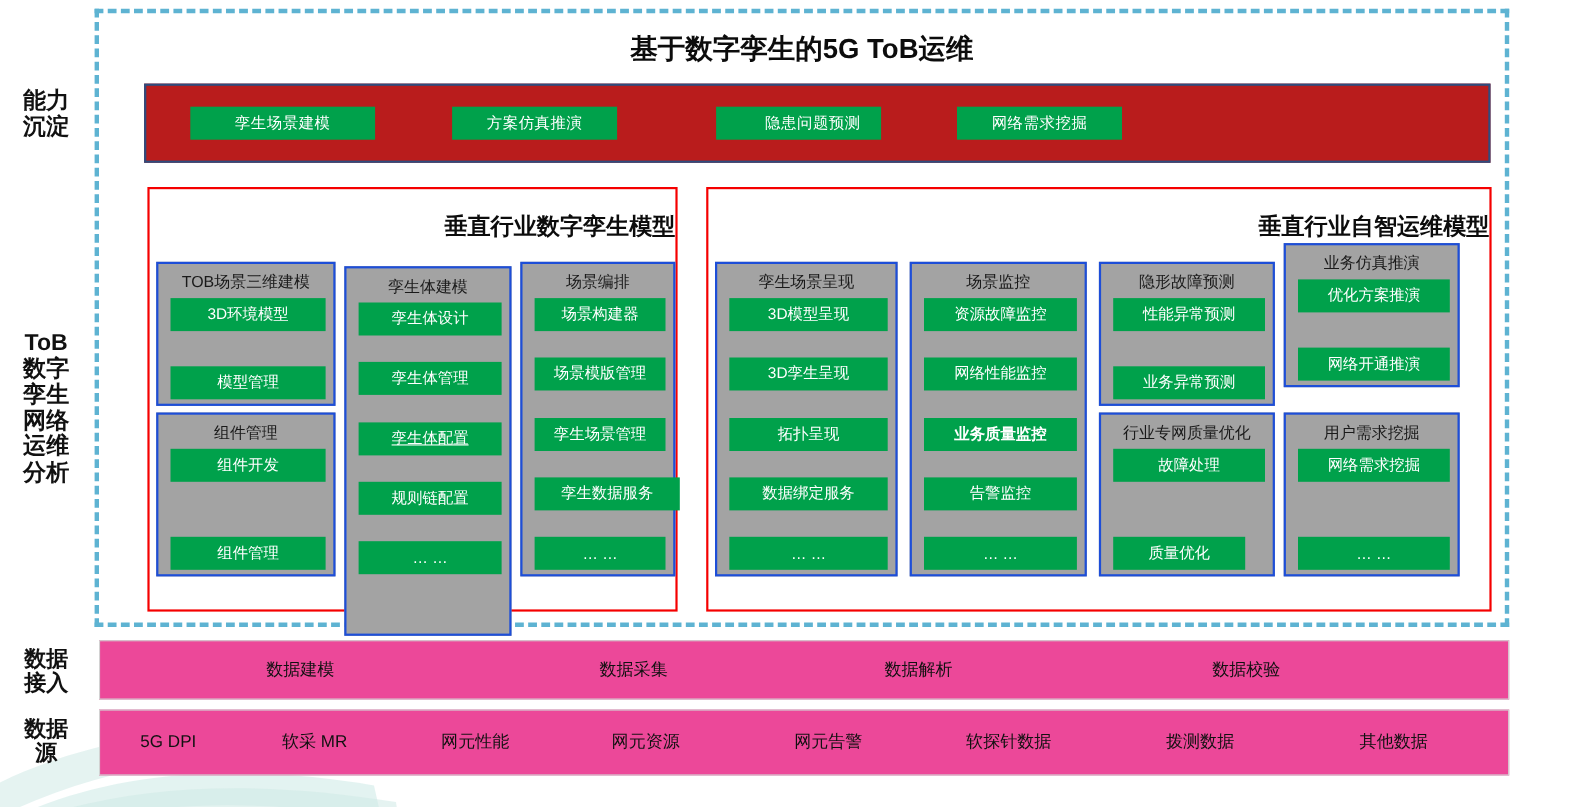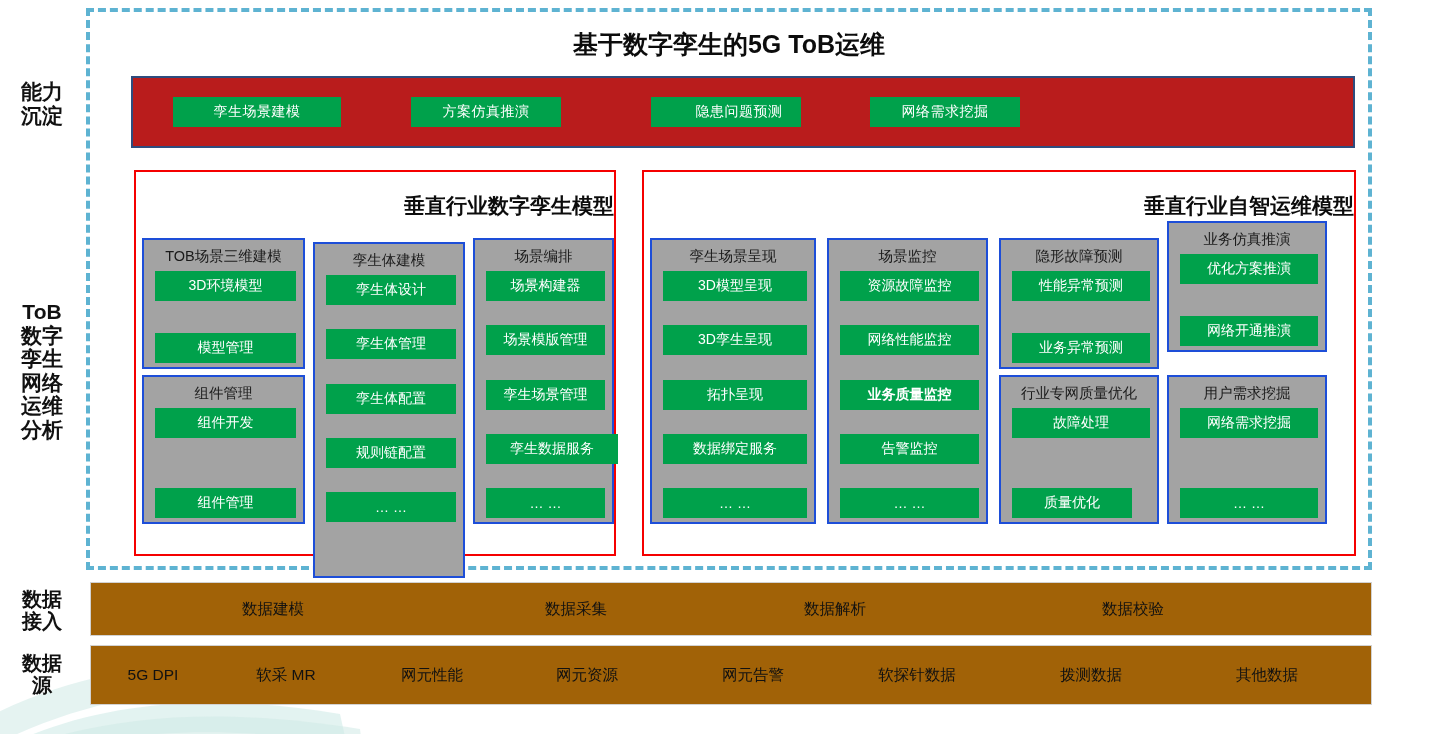--- a/index.html
+++ b/index.html
@@ -119,21 +119,21 @@
     font-size: 14px;
     display: flex;
     align-items: center;
     justify-content: center;
     white-space: nowrap;
   }
 
   
   .bottom-bar {
     position: absolute;
-    background: #a16207;
+    background: #ec4899;
     border: 1.5px solid #d2d2d2;
     z-index: 2;
   }
   #bar-access { left: 90px; top: 582px; width: 1282px; height: 54px; }
   #bar-source { left: 90px; top: 645px; width: 1282px; height: 60px; }
   .bar-item {
     position: absolute;
     top: 50%;
     transform: translate(-50%, -50%);
     font-size: 15.5px;
@@ -200,21 +200,21 @@
       </div>
       <div class="card" style="left: 6px; top: 203px; width: 163px; height: 149px;">
         <div class="card-title">组件管理</div>
         <div class="chip" style="left: 11px; width: 141px; top: 31px;">组件开发</div>
         <div class="chip" style="left: 11px; width: 141px; top: 111px;">组件管理</div>
       </div>
       <div class="card" style="left: 177px; top: 70px; width: 152px; height: 336px;">
         <div class="card-title">孪生体建模</div>
         <div class="chip" style="left: 11px; width: 130px; top: 31px;">孪生体设计</div>
         <div class="chip" style="left: 11px; width: 130px; top: 85.25px;">孪生体管理</div>
-        <div class="chip" style="left: 11px; width: 130px; top: 139.5px;">孪生体配置</div>
+        <div class="chip" style="left: 11px; width: 130px; top: 139.5px; text-decoration: underline;">孪生体配置</div>
         <div class="chip" style="left: 11px; width: 130px; top: 193.75px;">规则链配置</div>
         <div class="chip" style="left: 11px; width: 130px; top: 248px;">… …</div>
       </div>
       <div class="card" style="left: 337px; top: 66px; width: 141px; height: 286px;">
         <div class="card-title">场景编排</div>
         <div class="chip" style="left: 11px; width: 119px; top: 31px;">场景构建器</div>
         <div class="chip" style="left: 11px; width: 119px; top: 85.25px;">场景模版管理</div>
         <div class="chip" style="left: 11px; width: 119px; top: 139.5px;">孪生场景管理</div>
         <div class="chip" style="left: 11px; width: 132px; top: 193.75px;">孪生数据服务</div>
         <div class="chip" style="left: 11px; width: 119px; top: 248px;">… …</div>

